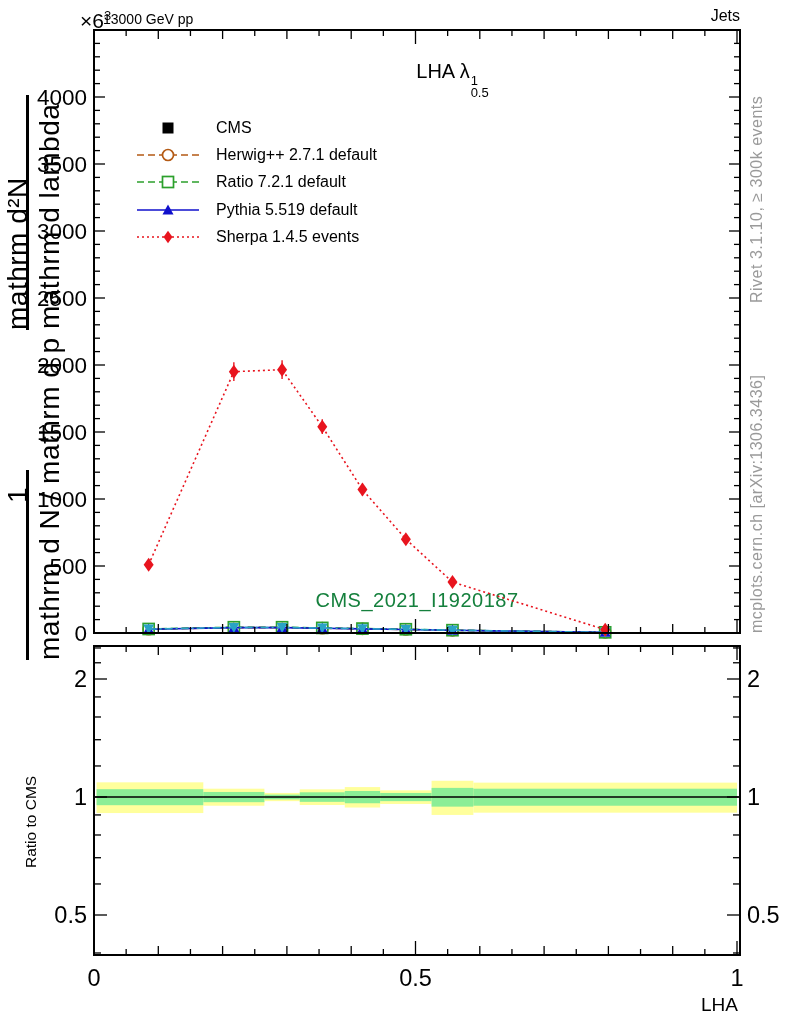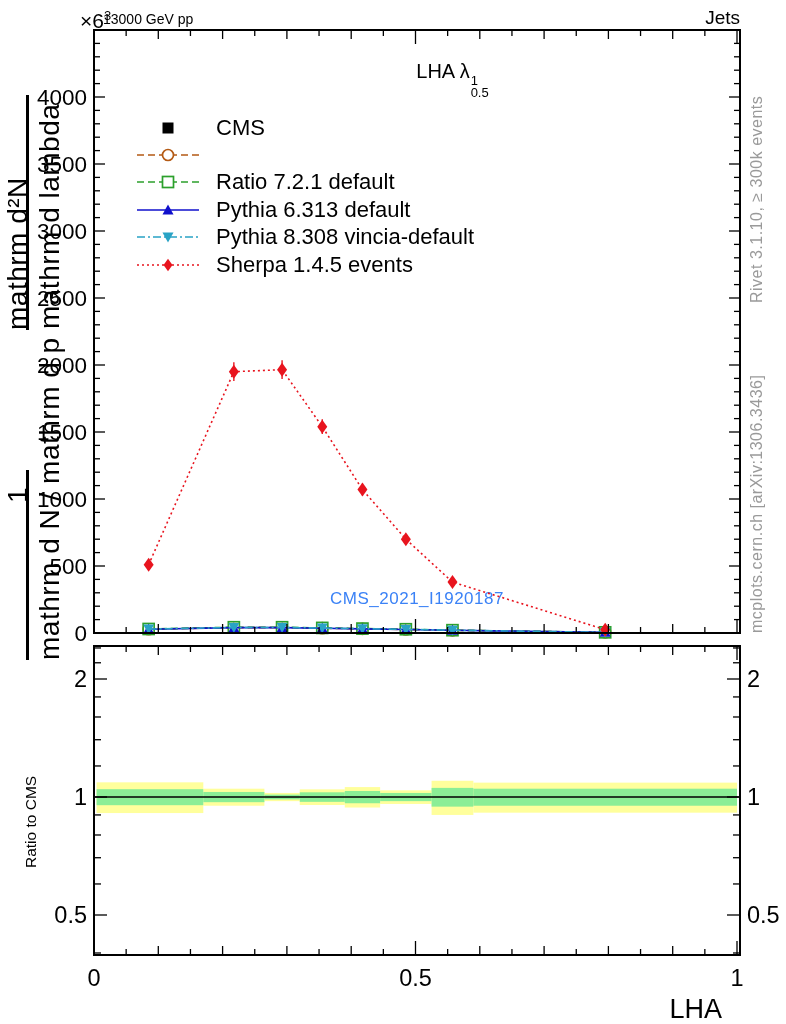--- a/index.html
+++ b/index.html
@@ -3,41 +3,41 @@
 <meta charset="utf-8">
 <style>
   html,body{margin:0;padding:0;background:#fff}
   #wrap{position:relative;width:786px;height:1024px;background:#fff;
         font-family:"Liberation Sans",sans-serif;color:#000;overflow:hidden}
   .abs{position:absolute;white-space:nowrap}
   .rot{transform:rotate(-90deg);transform-origin:0 0;white-space:nowrap}
   #hdr-mult{left:80px;top:8px;font-size:21px}
   #hdr-mult sup{font-size:13px}
   #hdr-beam{left:103px;top:11px;font-size:14px}
-  #hdr-right{right:46px;top:7px;font-size:19px}
+  #hdr-right{right:46px;top:7px;font-size:16px}
   #plot-title{left:94px;top:60px;width:720px;text-align:center;font-size:20px}
   .lam-stack{display:inline-flex;flex-direction:column;font-size:13px;line-height:12px;
              vertical-align:-7px;margin-left:1px;margin-right:3px;text-align:left}
-  #watermark{left:94px;top:589px;width:646px;text-align:center;font-size:17px;
-             color:#3b82f6;letter-spacing:.5px}
+  #watermark{left:94px;top:589px;width:646px;text-align:center;font-size:20px;
+             color:#15803d;letter-spacing:.5px}
   .sidetext{font-size:16px;color:#9a9a9a;letter-spacing:.5px}
   #side-top{left:748px;top:303px}
   #side-bottom{left:748px;top:633px}
   .ylab{font-size:28px;letter-spacing:.5px}
   #ylab-denom{left:34px;top:660px}
   #ylab-num2{left:2px;top:330px}
   #ylab-one{left:2px;top:503px}
   .fracbar{background:#000;width:2.5px;position:absolute}
   #bar-upper{left:26px;top:95px;height:235px}
   #bar-lower{left:26px;top:470px;height:190px}
   #ratio-label{left:22px;top:868px;font-size:15.5px}
-  #xaxis-label{right:64px;top:994px;font-size:27px}
+  #xaxis-label{right:48px;top:994px;font-size:19px}
   #legend{left:135px;top:114px}
   .leg-row{height:27.4px;display:flex;align-items:center}
-  .leg-lab{font-size:22px;margin-left:15px}
+  .leg-lab{font-size:16px;margin-left:15px}
   svg{display:block}
   #plot{position:absolute;left:0;top:0}
 </style>
 </head>
 <body>
 
 <div id="wrap">
 
   <div class="abs" id="watermark">CMS_2021_I1920187</div>
 
@@ -393,47 +393,39 @@
         </svg>
         <span class="leg-lab">CMS</span>
       </div>
       <div class="leg-row">
         <svg width="66" height="20">
           <g>
             <line x1="2" x2="64" y1="10" y2="10" stroke="#b45a14" stroke-width="1.7" stroke-dasharray="7,4"></line>
             <circle cx="33" cy="10" r="5.5" fill="#fff" stroke="#b45a14" stroke-width="1.7"></circle>
           </g>
         </svg>
+        <span class="leg-lab">Herwig++ 2.7.1 default</span>
       </div>
       <div class="leg-row">
         <svg width="66" height="20">
           <g>
             <line x1="2" x2="64" y1="10" y2="10" stroke="#2ca02c" stroke-width="1.7" stroke-dasharray="7,4"></line>
             <rect x="27.5" y="4.5" width="11" height="11" fill="#fff" stroke="#2ca02c" stroke-width="1.7"></rect>
           </g>
         </svg>
         <span class="leg-lab">Ratio 7.2.1 default</span>
       </div>
       <div class="leg-row">
         <svg width="66" height="20">
           <g>
             <line x1="2" x2="64" y1="10" y2="10" stroke="#1010cc" stroke-width="1.7"></line>
             <path d="M33,4.5 L38.5,14.5 L27.5,14.5 Z" fill="#1010cc"></path>
           </g>
         </svg>
-        <span class="leg-lab">Pythia 6.313 default</span>
-      </div>
-      <div class="leg-row">
-        <svg width="66" height="20">
-          <g>
-            <line x1="2" x2="64" y1="10" y2="10" stroke="#29a3c5" stroke-width="1.7" stroke-dasharray="8,3,2,3"></line>
-            <path d="M27.5,5.5 L38.5,5.5 L33,15.5 Z" fill="#29a3c5"></path>
-          </g>
-        </svg>
-        <span class="leg-lab">Pythia 8.308 vincia-default</span>
+        <span class="leg-lab">Pythia 5.519 default</span>
       </div>
       <div class="leg-row">
         <svg width="66" height="20">
           <g>
             <line x1="2" x2="64" y1="10" y2="10" stroke="#e8141e" stroke-width="1.7" stroke-dasharray="2,3"></line>
             <path d="M33,3.7 L37.5,10 L33,16.3 L28.5,10 Z" fill="#e8141e"></path>
           </g>
         </svg>
         <span class="leg-lab">Sherpa 1.4.5 events</span>
       </div>

